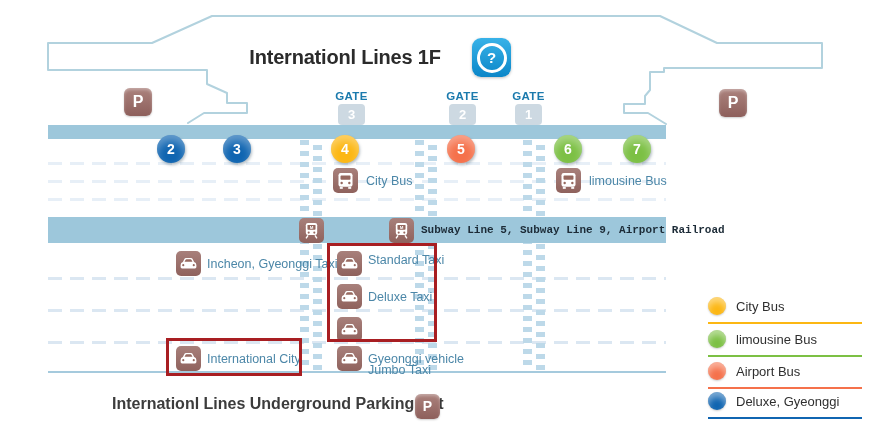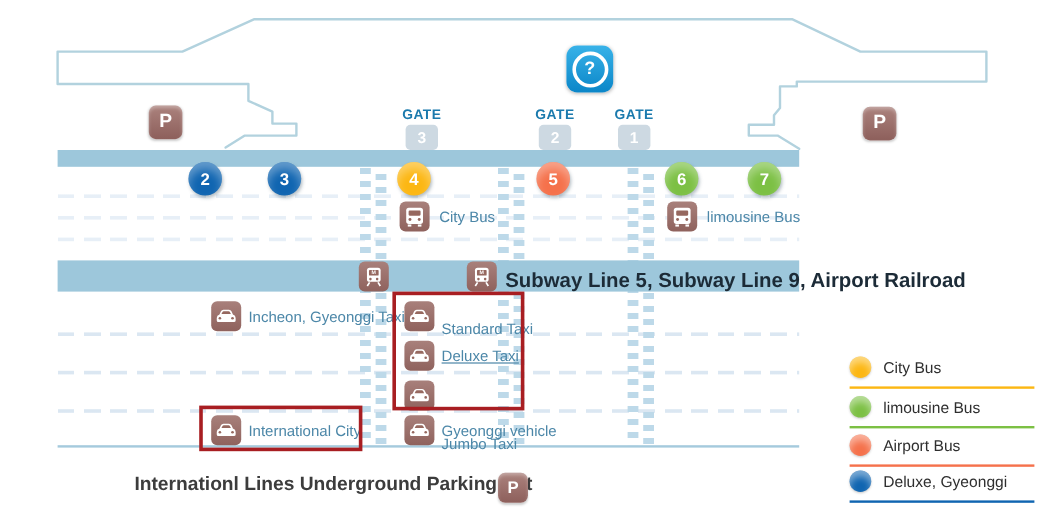--- a/index.html
+++ b/index.html
@@ -29,21 +29,21 @@
       color:#fff;font-size:13px;font-weight:bold;line-height:21px;}
   
   .stop{position:absolute;top:135px;width:28px;height:28px;border-radius:50%;z-index:3;
       color:#fff;font-size:14px;font-weight:bold;text-align:center;line-height:28px;
       box-shadow:1px 2px 3px rgba(40,70,90,.35), inset 0 6px 8px rgba(255,255,255,.35);}
   
   .tile{position:absolute;width:25px;height:25px;border-radius:5px;z-index:3;
       background:linear-gradient(180deg,#a8807b,#8f625d);display:flex;align-items:center;justify-content:center;}
   .tile svg{display:block;}
   .maplabel{position:absolute;z-index:3;font-size:12.5px;color:#4c87a8;white-space:nowrap;}
-  #subway-label{color:#1c2b37;font-weight:bold;font-size:17px;}
+  #subway-label{color:#1c2b37;font-weight:bold;font-size:11px;font-family:Liberation Mono, monospace;}
   
   .redbox{position:absolute;border:3px solid #a81e22;z-index:4;box-sizing:border-box;background:transparent;}
   
   .p-icon{position:absolute;border-radius:6px;background:linear-gradient(180deg,#ab827d,#8d5f5b);
       color:#fff;font-weight:bold;text-align:center;z-index:3;
       box-shadow:0 1px 2px rgba(0,0,0,.2), inset 0 2px 3px rgba(255,255,255,.3);}
   #help-btn{position:absolute;left:472px;top:38px;width:39px;height:39px;border-radius:9px;
       background:linear-gradient(180deg,#38b2e8,#0b86c8);z-index:3;display:flex;align-items:center;justify-content:center;
       box-shadow:0 1px 3px rgba(0,0,0,.25);cursor:pointer;}
   #help-btn .ring{width:24px;height:24px;border:3px solid #fff;border-radius:50%;
@@ -88,20 +88,21 @@
     </div>
   <div class="crosswalk" style="left:523px">
       <div class="col l"></div>
       <div class="col r"></div>
     </div>
 
   <div id="band-upper" class="band"></div>
   <div id="band-subway" class="band"></div>
   <div id="road-bottom-line"></div>
 
+  <div id="page-title">Internationl Lines 1F</div>
   <div id="help-btn">
     <div class="ring">?</div>
   </div>
 
   <div class="p-icon" style="left:124px;top:88px;width:28px;height:28px;font-size:16px;line-height:28px;">P</div>
   <div class="p-icon" style="left:719px;top:89px;width:28px;height:28px;font-size:16px;line-height:28px;">P</div>
 
   <div class="gate" style="left:298px;top:90px;">
     <div class="gword">GATE</div>
     <div class="gtab">3</div>
@@ -179,31 +180,31 @@
   <div class="maplabel" style="left:207px;top:257px;">Incheon, Gyeonggi Taxi</div>
 
   <div class="tile" style="left:337px;top:251px;">
     <svg width="21" height="21" viewBox="0 0 24 24">
         <path d="M5.6 10.3 L7 7.4 Q7.7 5.8 9.4 5.8 L14.6 5.8 Q16.3 5.8 17 7.4 L18.4 10.3 Q21 11 21 13.6 L21 16 Q21 17.6 19.4 17.6 L4.6 17.6 Q3 17.6 3 16 L3 13.6 Q3 11 5.6 10.3 Z" fill="#fff"></path>
         <path d="M7.5 10 L8.5 7.9 Q8.9 7.2 9.7 7.2 L14.3 7.2 Q15.1 7.2 15.5 7.9 L16.5 10 Z" fill="#96685f"></path>
         <circle cx="6" cy="13.9" r="1.25" fill="#96685f"></circle>
         <circle cx="18" cy="13.9" r="1.25" fill="#96685f"></circle>
       </svg>
   </div>
-  <div class="maplabel" style="left:368px;top:267px;">Standard Taxi</div>
+  <div class="maplabel" style="left:368px;top:253px;">Standard Taxi</div>
 
   <div class="tile" style="left:337px;top:284px;">
     <svg width="21" height="21" viewBox="0 0 24 24">
         <path d="M5.6 10.3 L7 7.4 Q7.7 5.8 9.4 5.8 L14.6 5.8 Q16.3 5.8 17 7.4 L18.4 10.3 Q21 11 21 13.6 L21 16 Q21 17.6 19.4 17.6 L4.6 17.6 Q3 17.6 3 16 L3 13.6 Q3 11 5.6 10.3 Z" fill="#fff"></path>
         <path d="M7.5 10 L8.5 7.9 Q8.9 7.2 9.7 7.2 L14.3 7.2 Q15.1 7.2 15.5 7.9 L16.5 10 Z" fill="#96685f"></path>
         <circle cx="6" cy="13.9" r="1.25" fill="#96685f"></circle>
         <circle cx="18" cy="13.9" r="1.25" fill="#96685f"></circle>
       </svg>
   </div>
-  <div class="maplabel" style="left:368px;top:290px;text-decoration:underline;">Deluxe Taxi</div>
+  <div class="maplabel" style="left:368px;top:290px;">Deluxe Taxi</div>
 
   <div class="tile" style="left:337px;top:317px;">
     <svg width="21" height="21" viewBox="0 0 24 24">
         <path d="M5.6 10.3 L7 7.4 Q7.7 5.8 9.4 5.8 L14.6 5.8 Q16.3 5.8 17 7.4 L18.4 10.3 Q21 11 21 13.6 L21 16 Q21 17.6 19.4 17.6 L4.6 17.6 Q3 17.6 3 16 L3 13.6 Q3 11 5.6 10.3 Z" fill="#fff"></path>
         <path d="M7.5 10 L8.5 7.9 Q8.9 7.2 9.7 7.2 L14.3 7.2 Q15.1 7.2 15.5 7.9 L16.5 10 Z" fill="#96685f"></path>
         <circle cx="6" cy="13.9" r="1.25" fill="#96685f"></circle>
         <circle cx="18" cy="13.9" r="1.25" fill="#96685f"></circle>
       </svg>
   </div>
   <div class="maplabel" style="left:368px;top:323px;margin-top:40px;">Jumbo Taxi</div>

